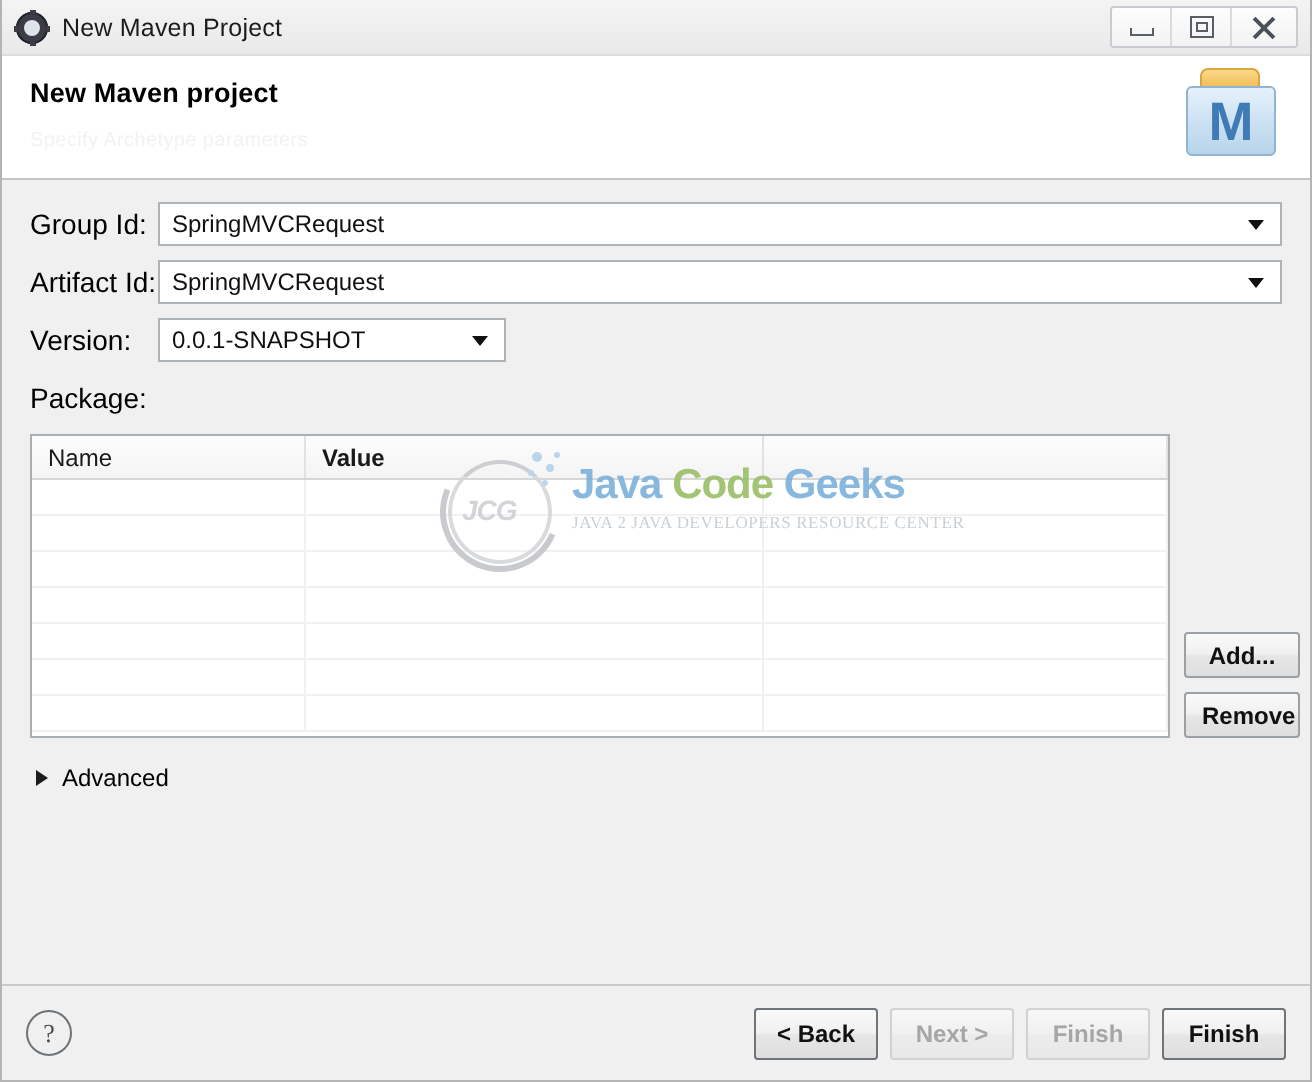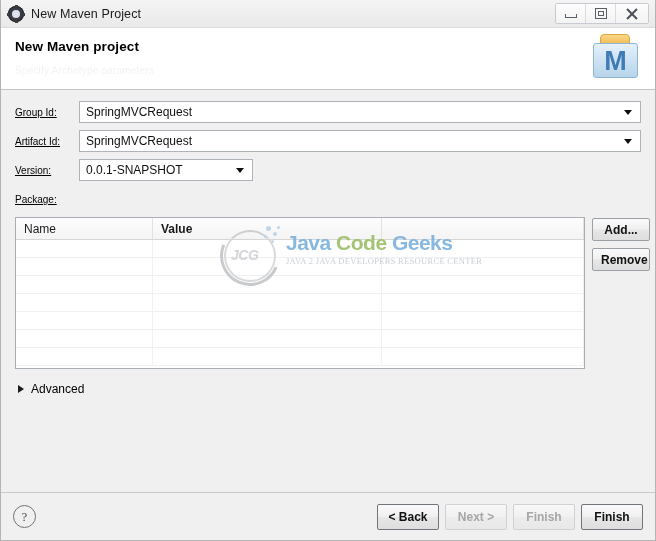--- a/index.html
+++ b/index.html
@@ -197,23 +197,22 @@
 
   .form-row {
     display: flex;
     align-items: center;
     margin-bottom: 7px;
     height: 22px;
   }
   .form-label {
     width: 64px;
     flex: 0 0 64px;
-    font-size: 10px;
+    font-size: 14px;
     color: #000;
-    text-decoration: underline;
   }
   .combo {
     height: 22px;
     background: #ffffff;
     border: 1px solid #aeb3b9;
     box-sizing: border-box;
     display: flex;
     align-items: center;
     position: relative;
     padding-left: 6px;
@@ -235,21 +234,21 @@
 
   .props-label {
     font-size: 12px;
     margin: 3px 0 4px 0;
     color: #000;
   }
 
   
   .table-area {
     display: flex;
-    align-items: flex-start;
+    align-items: flex-end;
   }
   .table-wrap {
     width: 570px;
     flex: 0 0 570px;
     height: 152px;
     background: #ffffff;
     border: 1px solid #a9aeb4;
     box-sizing: border-box;
     position: relative;
     overflow: hidden;

